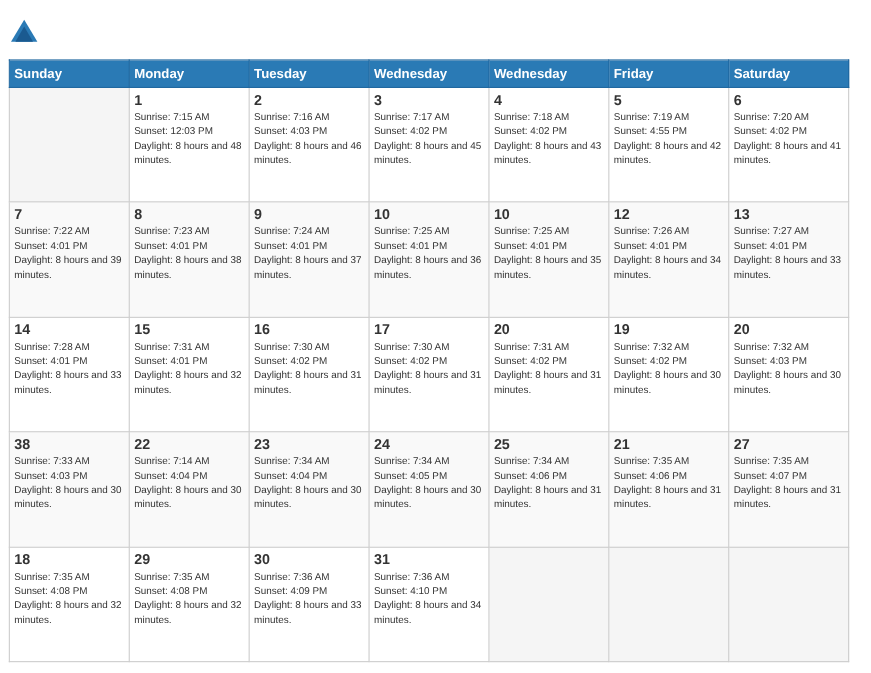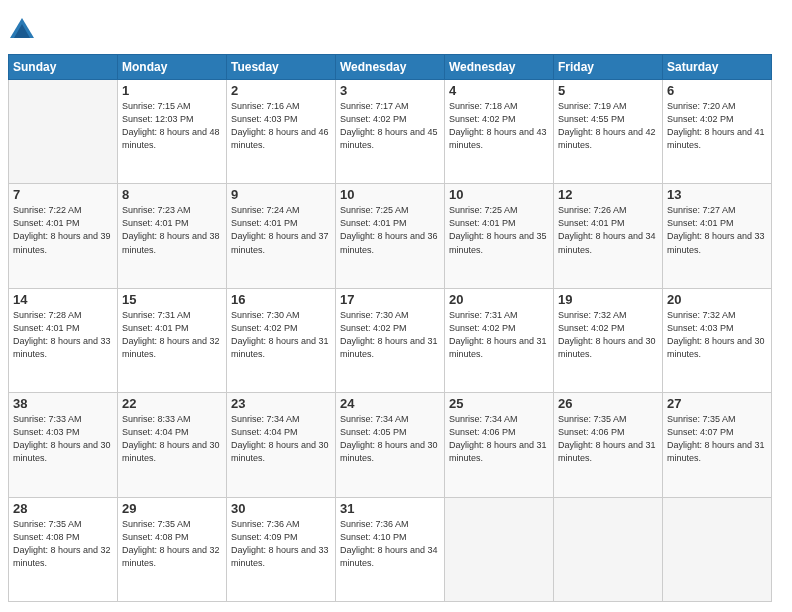--- a/index.html
+++ b/index.html
@@ -287,21 +287,21 @@
         <tr class="row-shade">
           <td>
             <span class="day-num">38</span>
             <div class="day-info">Sunrise: 7:33 AM
 Sunset: 4:03 PM
 Daylight: 8 hours
 and 30 minutes.</div>
           </td>
           <td>
             <span class="day-num">22</span>
-            <div class="day-info">Sunrise: 8:33 AM
+            <div class="day-info">Sunrise: 7:14 AM
 Sunset: 4:04 PM
 Daylight: 8 hours
 and 30 minutes.</div>
           </td>
           <td>
             <span class="day-num">23</span>
             <div class="day-info">Sunrise: 7:34 AM
 Sunset: 4:04 PM
 Daylight: 8 hours
 and 30 minutes.</div>
@@ -314,37 +314,37 @@
 and 30 minutes.</div>
           </td>
           <td>
             <span class="day-num">25</span>
             <div class="day-info">Sunrise: 7:34 AM
 Sunset: 4:06 PM
 Daylight: 8 hours
 and 31 minutes.</div>
           </td>
           <td>
-            <span class="day-num">26</span>
+            <span class="day-num">21</span>
             <div class="day-info">Sunrise: 7:35 AM
 Sunset: 4:06 PM
 Daylight: 8 hours
 and 31 minutes.</div>
           </td>
           <td>
             <span class="day-num">27</span>
             <div class="day-info">Sunrise: 7:35 AM
 Sunset: 4:07 PM
 Daylight: 8 hours
 and 31 minutes.</div>
           </td>
         </tr>
         <tr>
           <td>
-            <span class="day-num">28</span>
+            <span class="day-num">18</span>
             <div class="day-info">Sunrise: 7:35 AM
 Sunset: 4:08 PM
 Daylight: 8 hours
 and 32 minutes.</div>
           </td>
           <td>
             <span class="day-num">29</span>
             <div class="day-info">Sunrise: 7:35 AM
 Sunset: 4:08 PM
 Daylight: 8 hours

